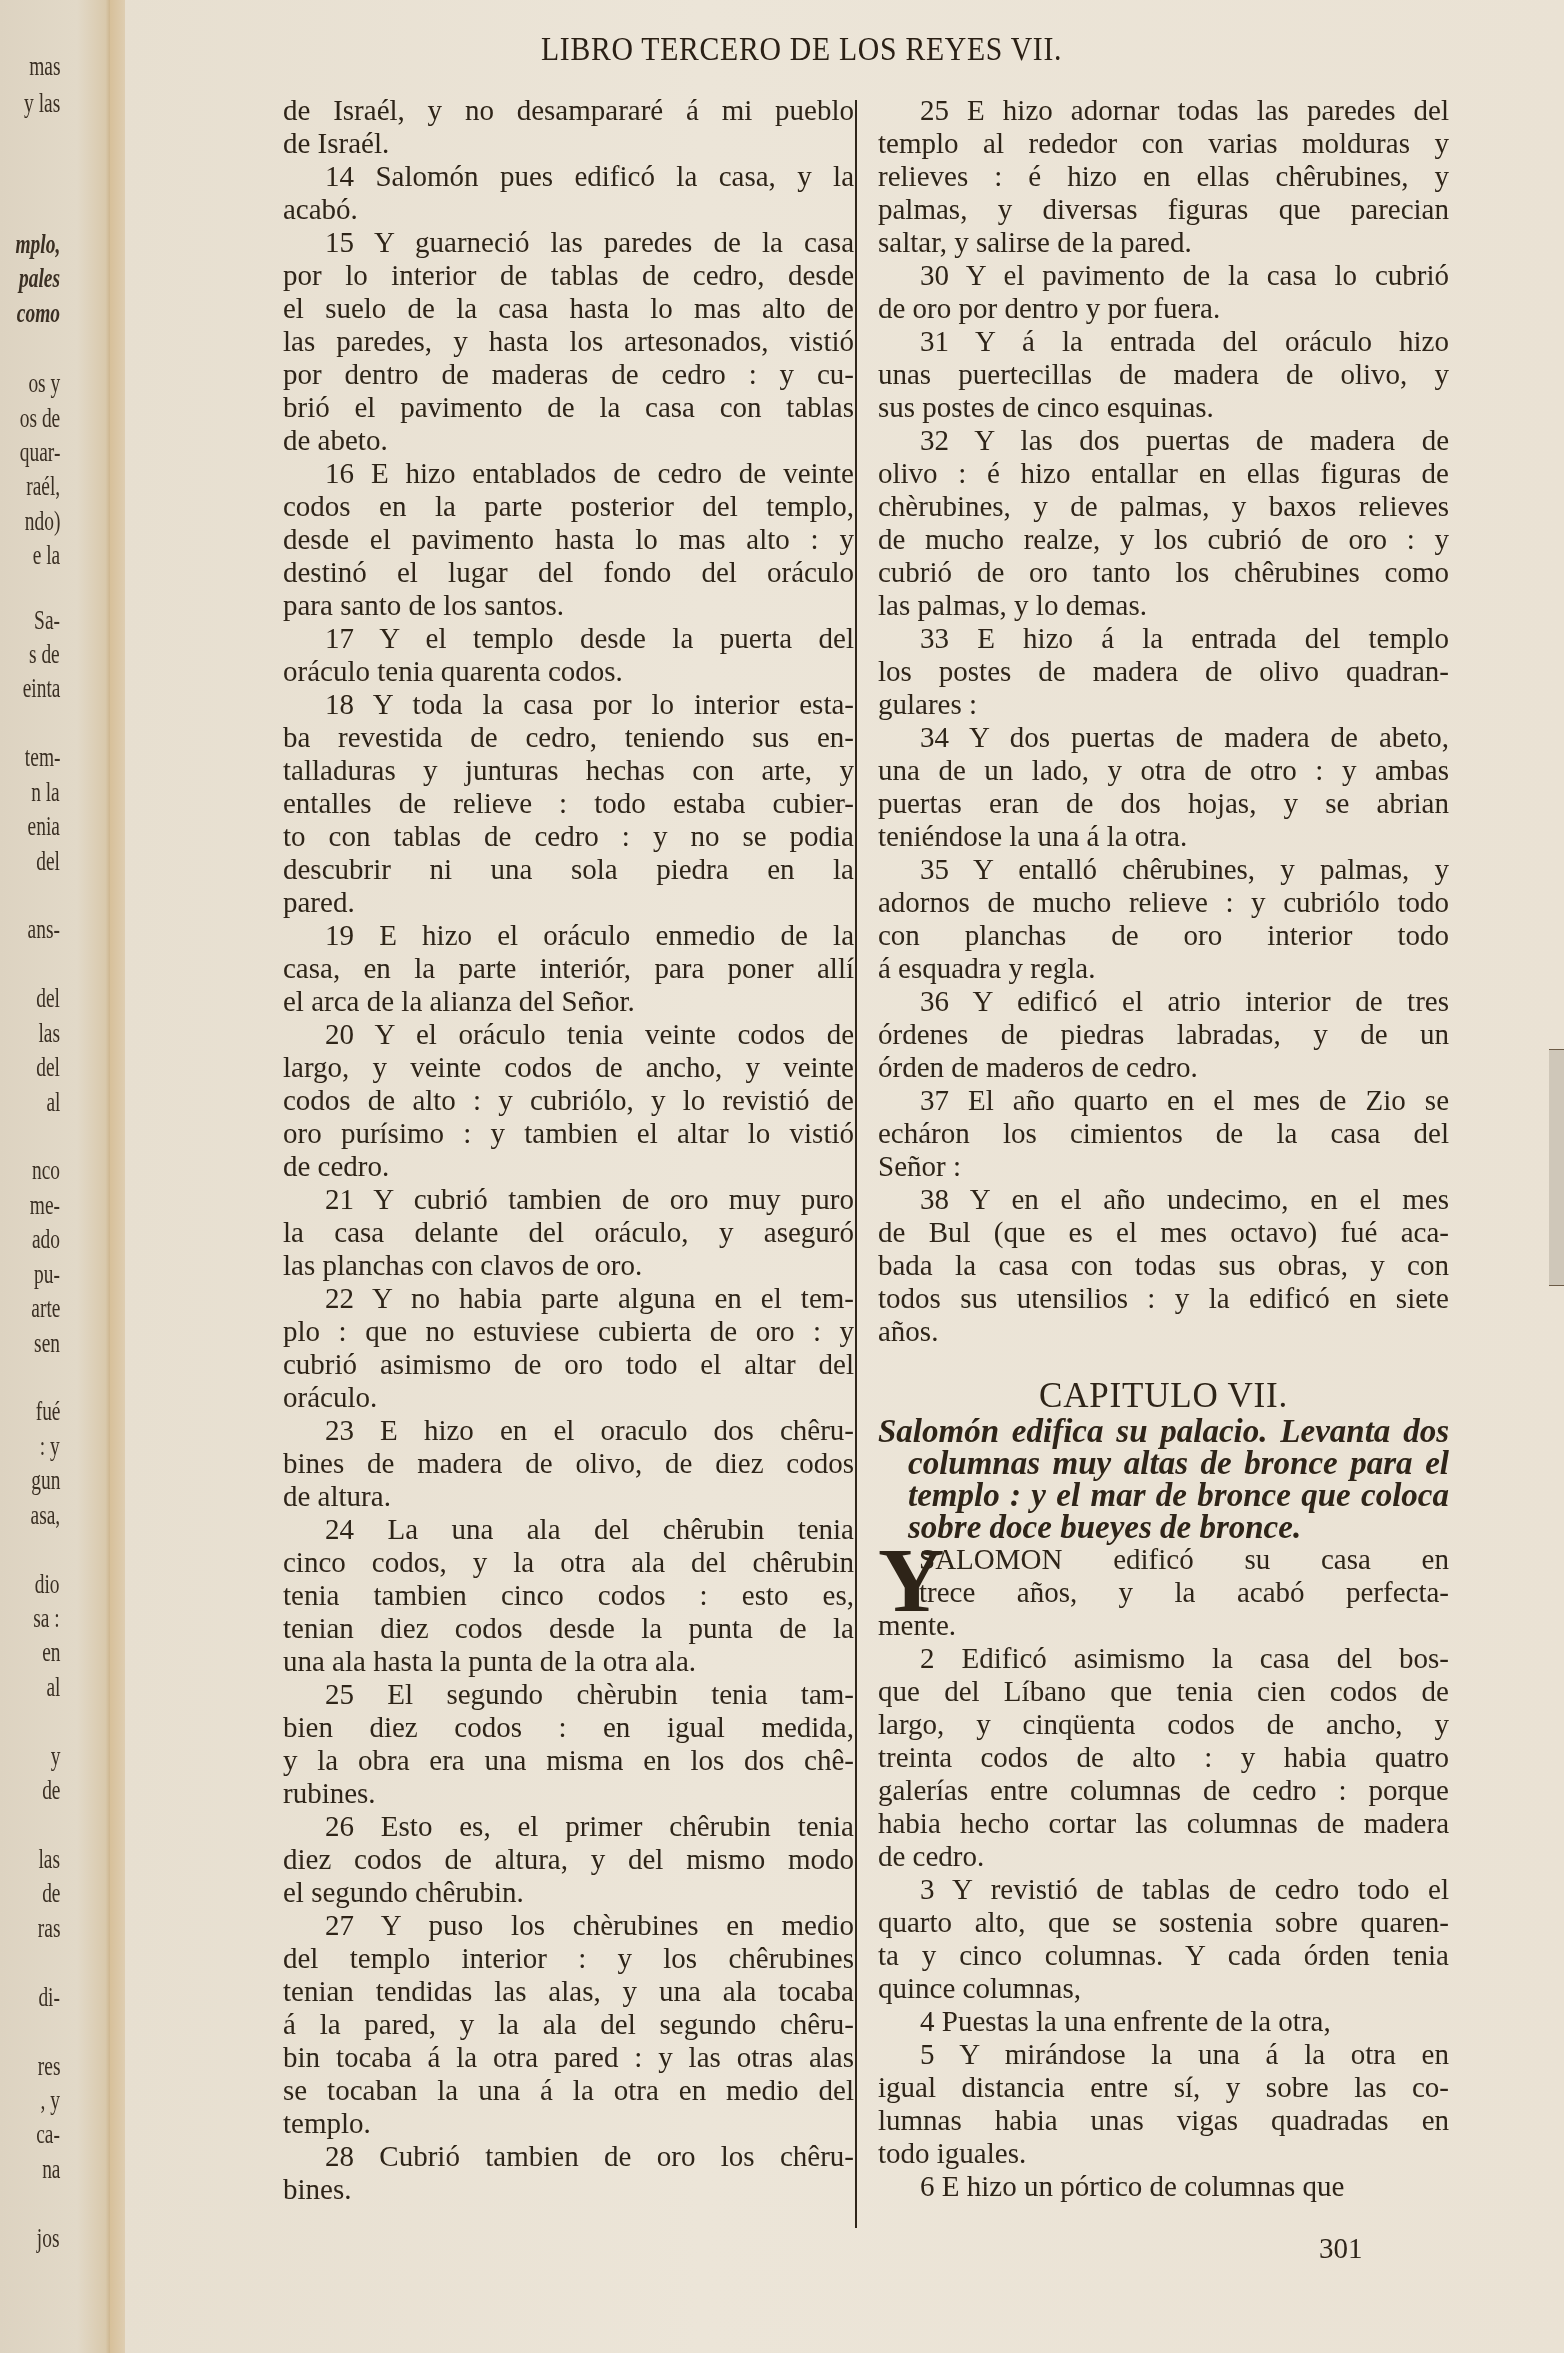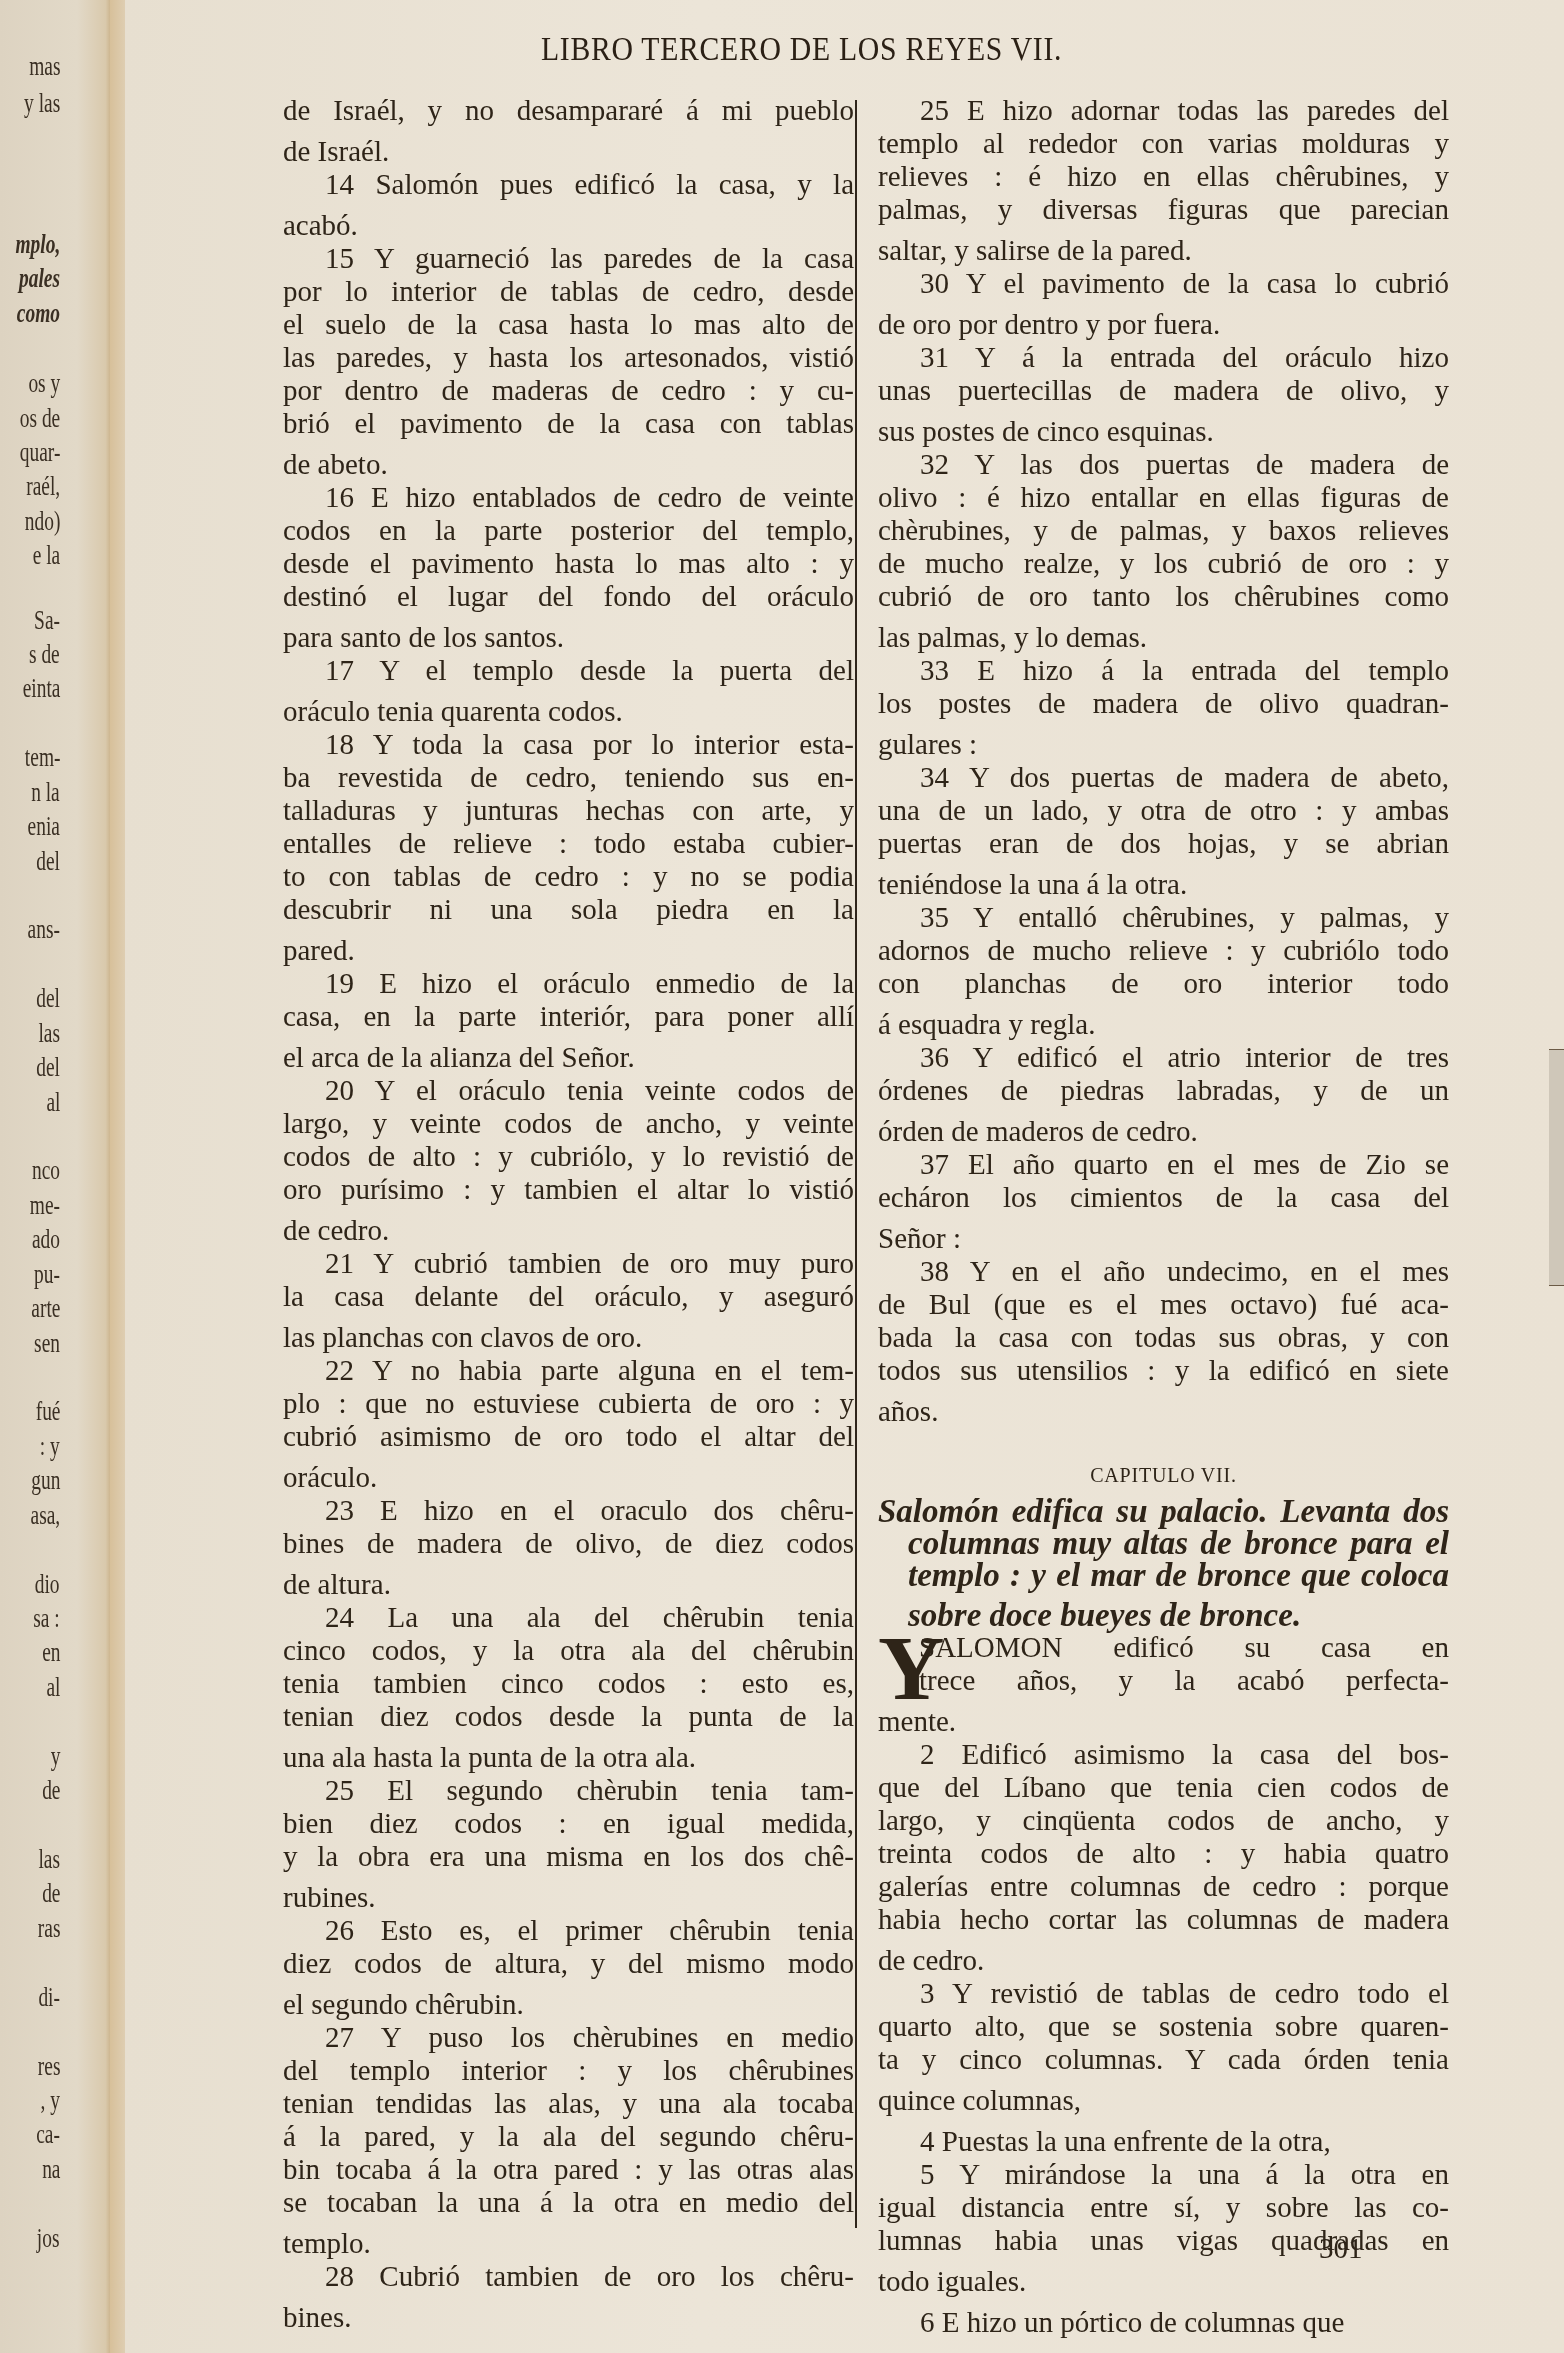--- a/index.html
+++ b/index.html
@@ -43,24 +43,24 @@
   .col.left { left: 283px; }
   .col.right { left: 878px; }
   .col-rule {
     position: absolute; left: 855px; top: 100px; width: 2.3px; height: 2128px;
     background: #2f251b;
   }
   .line {
     display: block; white-space: nowrap; text-align: justify; text-align-last: justify;
     height: 33px; overflow: visible;
   }
-  .line.last { text-align-last: left; margin-top: 8px; }
+  .line.last { text-align-last: left; }
   .line.indent { padding-left: 42px; }
   .chapter-title {
-    display: block; text-align: center; font-size: 20px; letter-spacing: 0.8px;
+    display: block; text-align: center; font-size: 35px; letter-spacing: 0.8px;
     margin-top: 31px; height: 36px;
   }
   .summary { display: block; font-style: italic; font-weight: bold; font-size: 33px; line-height: 32px; }
   .summary .line { height: 32px; }
   .summary .line.hang { padding-left: 30px; }
   .dropcap-wrap { position: relative; display: block; }
   .dropcap {
     position: absolute; left: 0; top: 1.6px; font-size: 92px; line-height: 70px; font-weight: bold;
   }
   .dropcap-wrap .line.dc { padding-left: 41px; }

